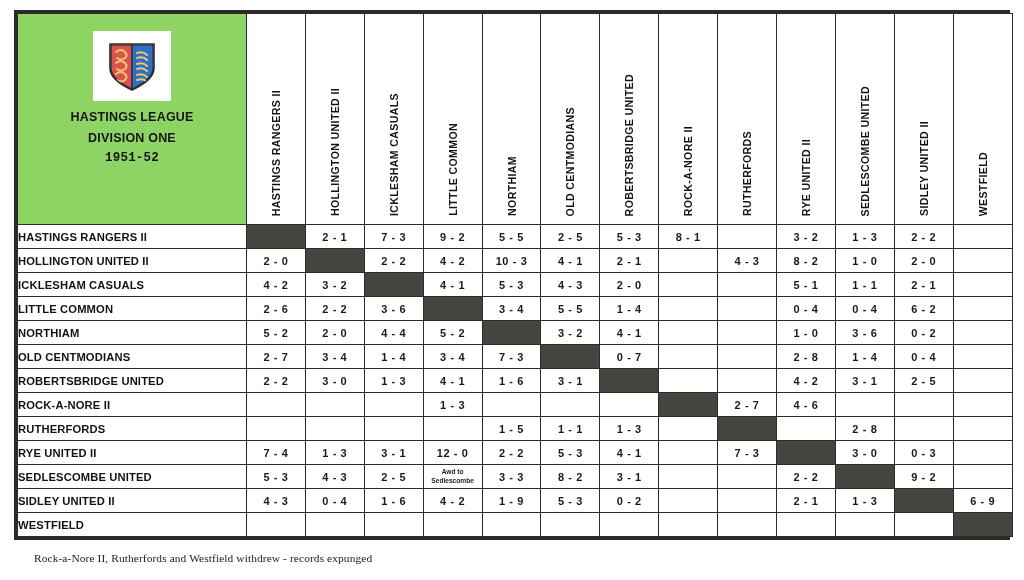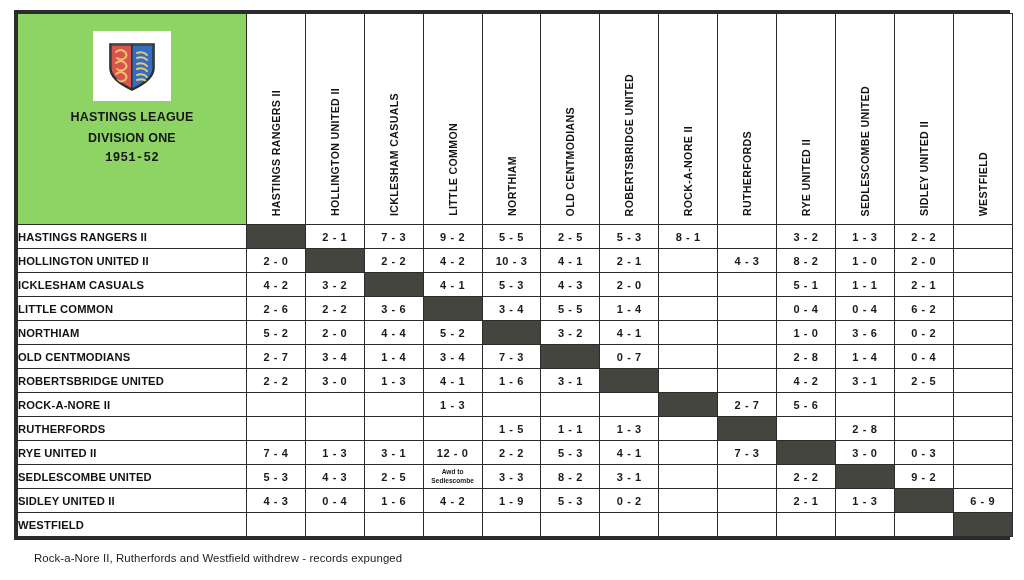--- a/index.html
+++ b/index.html
@@ -120,21 +120,21 @@
     background:#ffffff;
   }
 
   
   .footnote{
     position:absolute;
     left:16px;
     top:552px;
     font-size:11.4px;
     color:#1b1b1b;
-    font-family:Liberation Sans, sans-serif;
+    font-family:Liberation Serif, serif;
     letter-spacing:.1px;
     padding-left:18px;
   }
 </style>
 </head>
 <body>
 
 <div id="page">
 
   <div class="grid">
@@ -326,21 +326,21 @@
             <td class="rowlabel">ROCK-A-NORE II</td>
             <td class="blank"></td>
             <td class="blank"></td>
             <td class="blank"></td>
             <td class="score">1 - 3</td>
             <td class="blank"></td>
             <td class="blank"></td>
             <td class="blank"></td>
             <td class="diag"></td>
             <td class="score">2 - 7</td>
-            <td class="score">5 - 6</td>
+            <td class="score">4 - 6</td>
             <td class="blank"></td>
             <td class="blank"></td>
             <td class="blank"></td>
           </tr>
           <tr>
             <td class="rowlabel">RUTHERFORDS</td>
             <td class="blank"></td>
             <td class="blank"></td>
             <td class="blank"></td>
             <td class="blank"></td>

